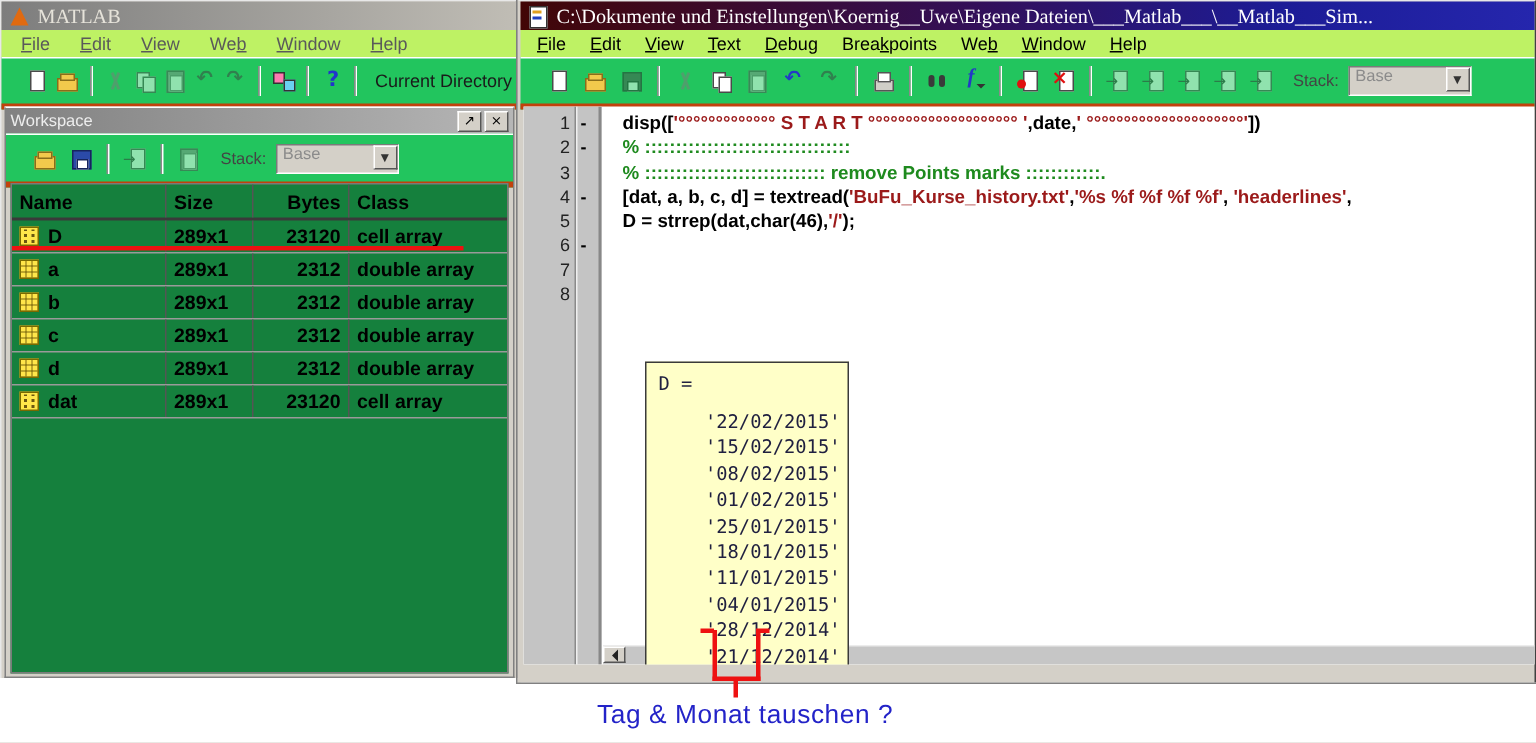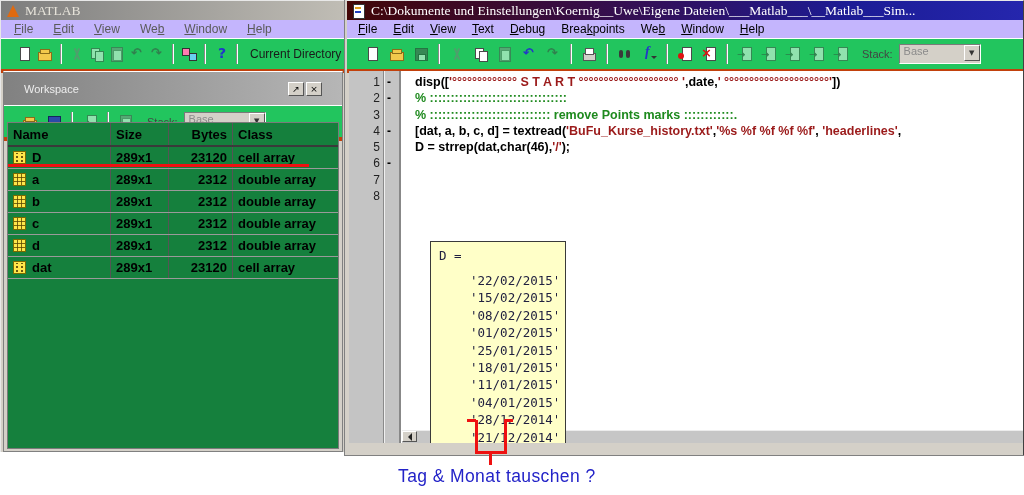--- a/index.html
+++ b/index.html
@@ -10,21 +10,21 @@
   #left-window{left:0;top:0;width:345px;height:452px}
   #right-window{left:345px;top:0;width:679px;height:455px;border-left:2px solid #d4d0c8;outline:1px solid #808080}
 
   
   .titlebar{height:19px;display:flex;align-items:center;gap:4px;padding:0 4px;overflow:hidden}
   .titlebar.inactive{background:linear-gradient(90deg,#7d7d7d,#c0bdb5);color:#e6e3da}
   .titlebar.active{background:linear-gradient(90deg,#420606,#331059 45%,#1c1c96 75%,#2526ad 100%);color:#fff}
   .title-text{font-family:"Liberation Serif",serif;font-weight:normal;font-size:13.5px;white-space:nowrap;overflow:hidden}
 
   
-  .menubar{height:18px;display:flex;align-items:center;padding-left:3px;font-size:12px;background:#c4b5fd}
+  .menubar{height:18px;display:flex;align-items:center;padding-left:3px;font-size:12px;background:#bef264}
   .menu-item{padding:2px 8px;white-space:nowrap;color:#000}
   #left-window .menu-item{color:#5a5a5a;padding:2px 10px}
   .menu-item u{text-decoration:underline}
 
   
   .toolbar{height:28px;display:flex;align-items:center;padding:1px 15px;gap:2px;
            border-top:1px solid #fff;border-bottom:4px solid #c2410c;background:#22c55e}
   .tb-btn{width:22px;height:22px;display:flex;align-items:center;justify-content:center;
           background:transparent;border:1px solid transparent;padding:0}
   .tb-sep{width:0;height:20px;border-left:1px solid #8a8a8a;border-right:1px solid #fff;margin:0 4px}
@@ -70,22 +70,22 @@
     {left:5px;top:1px;width:8px;height:12px;background:#fff;border:1px solid #4a4a4a}
   .i-step::after,.i-step-in::after,.i-step-out::after,.i-step-next::after,.i-run-to-cursor::after,.i-import-data::after
     {content:"→";font-size:10px;color:#333;left:0;top:3px;width:auto;height:auto}
   .i-matlab-logo::before{left:2px;top:2px;width:0;height:0;border-left:6px solid transparent;border-right:6px solid transparent;border-bottom:12px solid #e06a10}
   .i-editor-doc::before{left:2px;top:1px;width:10px;height:13px;background:#fff;border:1px solid #333}
   .i-editor-doc::after{left:4px;top:4px;width:6px;height:2px;background:#e0a020;box-shadow:0 4px 0 #2040c0}
 
   
   .panel{position:absolute;left:2px;top:70px;width:340px;bottom:0;background:#d4d0c8;
          border:1px solid #808080;border-top:1px solid #fff;box-sizing:border-box}
-  .panel-titlebar{height:33px;background:linear-gradient(90deg,#818181,#b6b6b6);color:#ededed;
-                  font-size:11px;display:flex;align-items:center;padding:0 20px;gap:2px}
+  .panel-titlebar{height:17px;background:linear-gradient(90deg,#818181,#b6b6b6);color:#ededed;
+                  font-size:11px;display:flex;align-items:center;padding:0 3px;gap:2px}
   .pt-spacer{flex:1}
   .pt-btn{width:16px;height:14px;background:#d4d0c8;border:1px solid;border-color:#fff #555 #555 #fff;
           font-family:"DejaVu Sans",sans-serif;font-size:9px;color:#000;line-height:12px;text-align:center;padding:0}
   .panel .toolbar{height:29px;border-top:1px solid #fff}
   .ws-table{position:absolute;left:3px;right:3px;top:50px;bottom:2px;background:#15803d;
             border:1px solid #7a7a7a;overflow:hidden;font-size:13px;font-weight:bold}
   .ws-hrow,.ws-row{display:grid;grid-template-columns:103px 58px 64px 1fr}
   .ws-hrow{height:22px;border-bottom:2px solid #3a3a3a}
   .ws-row{height:21px;border-bottom:1px solid #9a9a9a}
   .ws-cell{display:flex;align-items:center;padding:0 5px;border-right:1px solid #555;overflow:hidden;white-space:nowrap}

